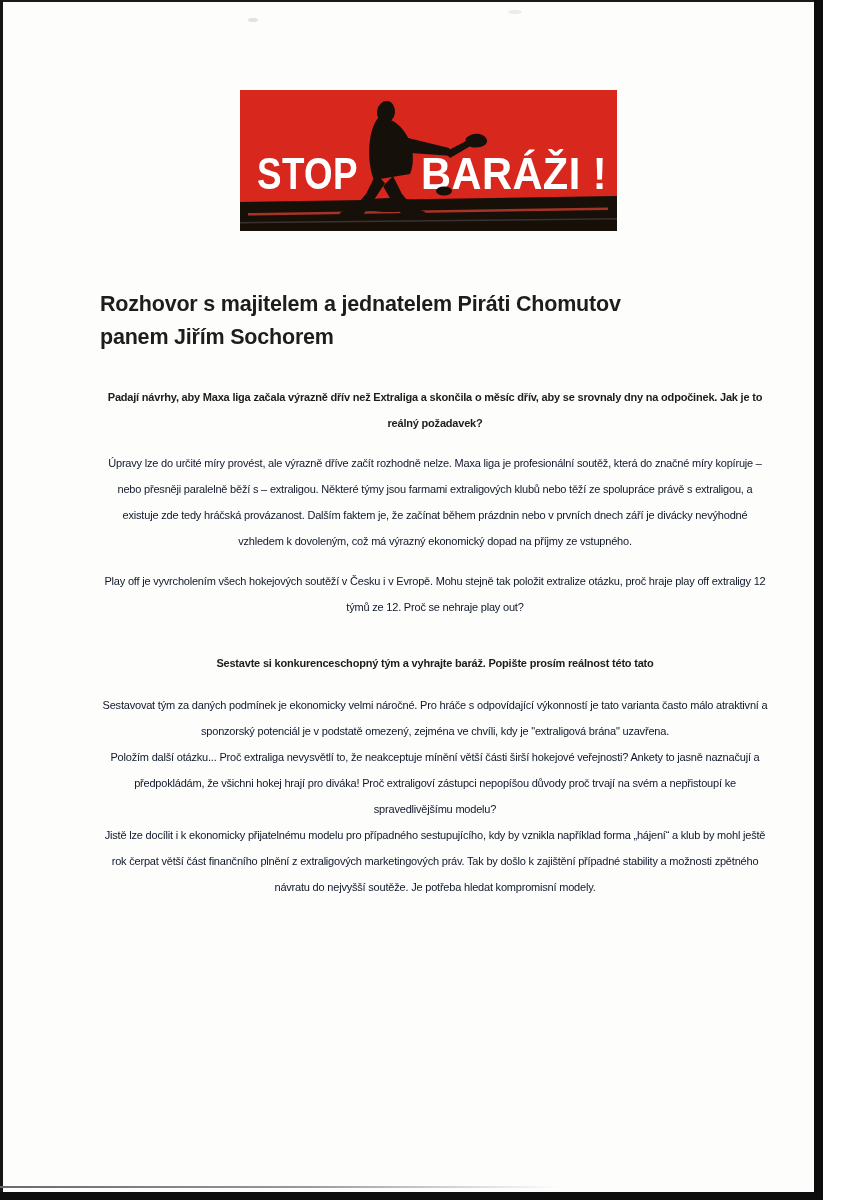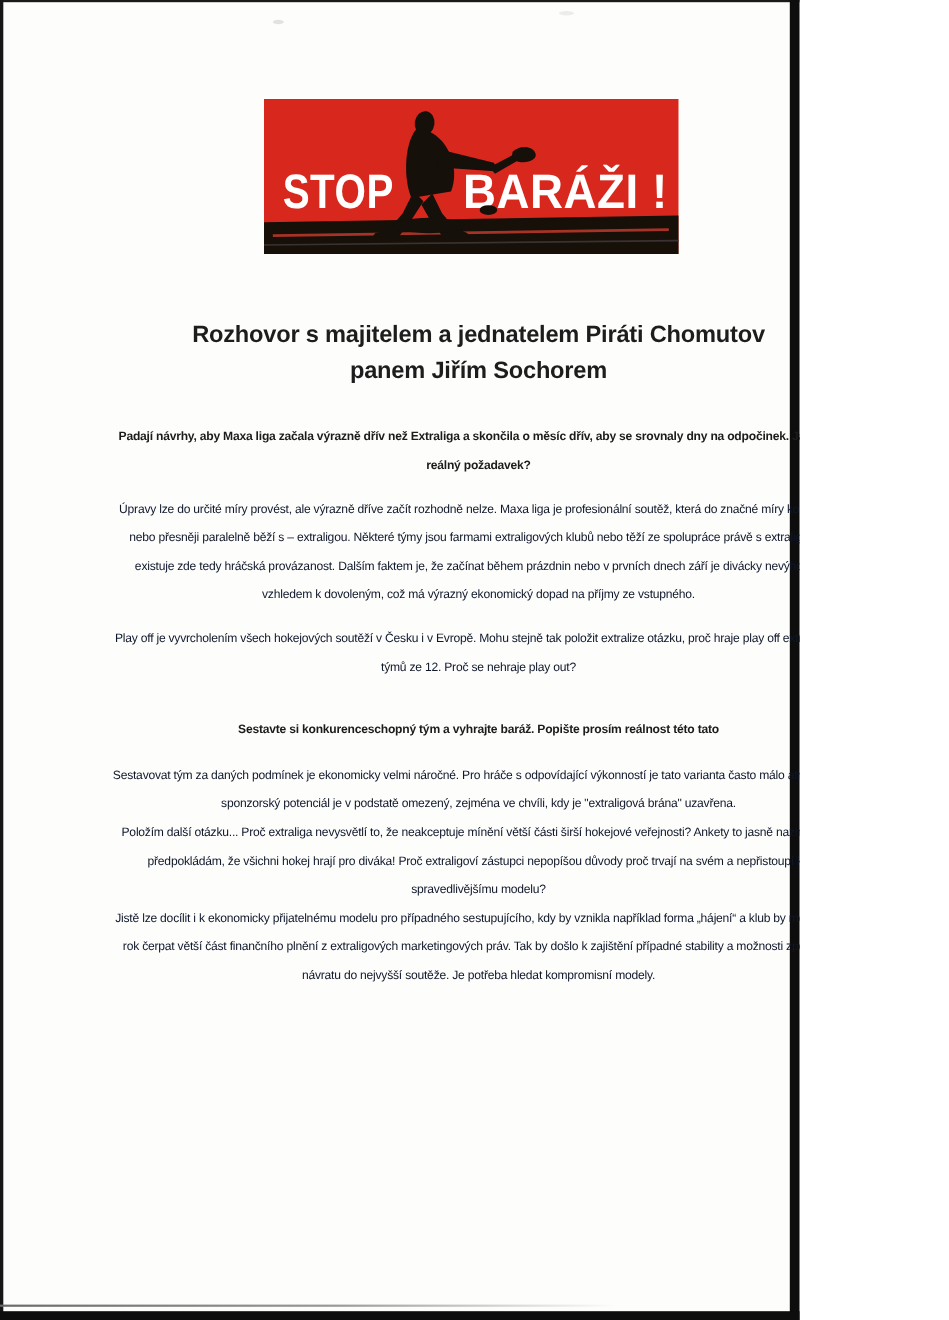--- a/index.html
+++ b/index.html
@@ -4,21 +4,21 @@
 <style>
   html, body {
     margin: 0;
     padding: 0;
     width: 863px;
     height: 1200px;
     background: #ffffff;
   }
   .page {
     position: relative;
-    width: 727px;
+    width: 823px;
     height: 1200px;
     background: #fdfdfc;
     overflow: hidden;
     font-family: "Liberation Sans", sans-serif;
     color: #2a2a2a;
   }
   
   .edge-top    { position:absolute; top:0; left:0; width:100%; height:2px; background:#1a1a1a; }
   .edge-left   { position:absolute; top:0; left:0; width:3px; height:100%; background:#161616; }
   .edge-right  { position:absolute; top:0; right:0; width:9px; height:100%; background:#0d0d0d; }
@@ -46,21 +46,20 @@
   }
 
   
   .content {
     position: absolute;
     left: 100px;
     top: 288px;
     width: 670px;
   }
   .doc-title {
-    text-align: center;
     font-weight: bold;
     color: #1d1d1d;
     font-size: 21.5px;
     line-height: 33px;
     letter-spacing: -0.2px;
     margin: 0 0 30px 0;
   }
   .q, .a {
     font-size: 11px;
     line-height: 26px;

